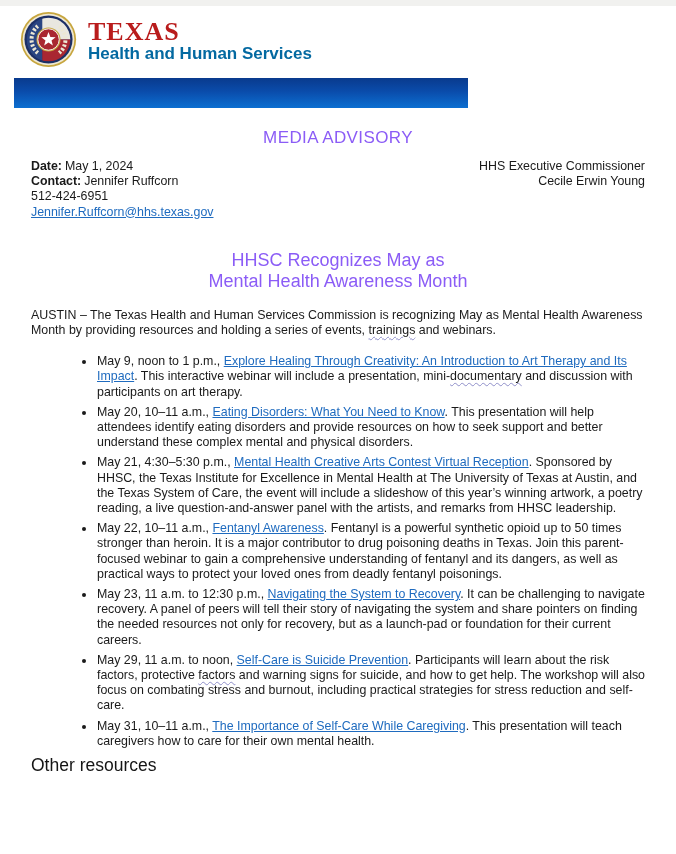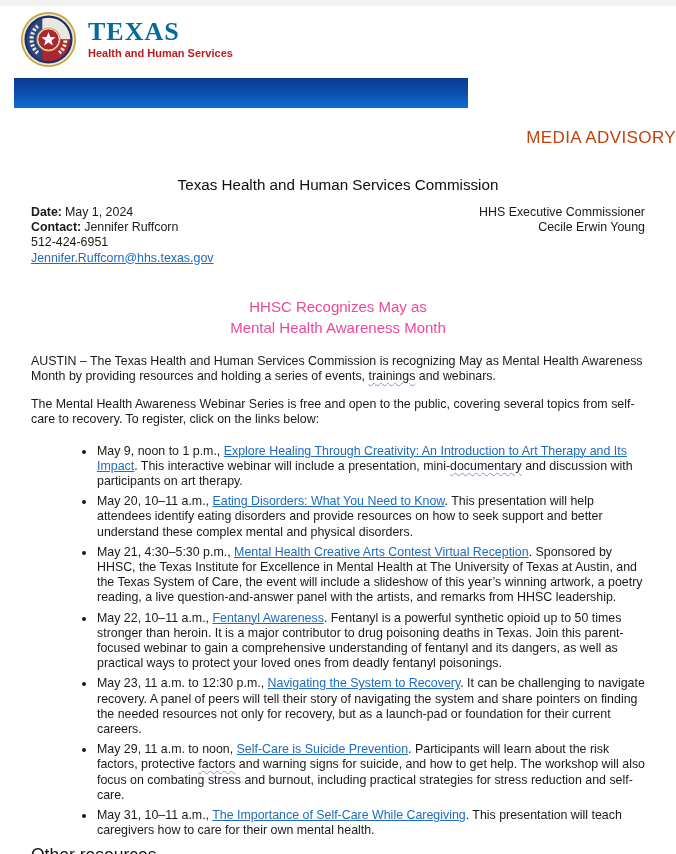--- a/index.html
+++ b/index.html
@@ -14,43 +14,43 @@
   }
   .page { width: 676px; height: 854px; overflow: hidden; background: #fff; }
   .top-strip { height: 6px; background: #f1f1ef; }
 
   
   .logo-row { display: flex; align-items: center; gap: 11px; padding: 5px 0 0 20px; height: 62px; }
   .seal { width: 57px; height: 57px; flex: 0 0 auto; }
   .logo-texas {
     font-family: "Liberation Serif", serif;
     font-size: 26px; line-height: 26px; font-weight: 700;
-    color: #0369a1; letter-spacing: 1px;
+    color: #b91c1c; letter-spacing: 1px;
   }
   .logo-sub {
-    font-size: 11px; line-height: 15px; font-weight: 700;
-    color: #b91c1c; margin-top: 1px;
+    font-size: 17px; line-height: 15px; font-weight: 700;
+    color: #0369a1; margin-top: 1px;
   }
   .blue-bar {
     margin: 10px 0 0 14px; width: 454px; height: 30px;
     background: linear-gradient(180deg, #093a8d 0%, #0a4cab 45%, #0c6fd1 100%);
   }
 
   
-  .kicker { margin-top: 20px; text-align: right; font-size: 17px; line-height: 20px; color: #c2410c; letter-spacing: .4px; }
+  .kicker { margin-top: 20px; text-align: center; font-size: 17px; line-height: 20px; color: #8b5cf6; letter-spacing: .4px; }
   .org-line { margin-top: 28px; text-align: center; font-size: 15.2px; line-height: 18px; color: #0d0d0d; }
 
   
   .contact-row { display: flex; justify-content: space-between; padding: 11px 31px 0 31px; }
   .contact-left div, .contact-right div { line-height: 15.2px; }
   .contact-right { text-align: right; }
   .lbl { font-weight: 700; margin-right: 3px; }
 
   
-  .headline { margin-top: 30px; margin-bottom: 16px; text-align: center; font-size: 15px; line-height: 21px; color: #ec4899; }
+  .headline { margin-top: 30px; margin-bottom: 16px; text-align: center; font-size: 18px; line-height: 21px; color: #8b5cf6; }
 
   
   .content { padding: 0 31px; }
   .content p { margin: 0 0 13px 0; }
   ul.events { margin: 16px 0 6px 0; padding: 0 0 0 65px; list-style: disc outside; }
   ul.events li { margin: 0 0 5px 0; padding-left: 1px; }
   .lnk { color: #1f6bbf; cursor: pointer; }
   .sq {
     text-decoration: underline wavy #8f8fc9;
     text-decoration-thickness: 1px; text-underline-offset: 2px;
@@ -88,21 +88,20 @@
       </svg>
       <div class="logo-text">
         <div class="logo-texas">TEXAS</div>
         <div class="logo-sub">Health and Human Services</div>
       </div>
     </div>
     <div class="blue-bar"></div>
   </header>
 
   <div class="kicker">MEDIA ADVISORY</div>
-  <div class="org-line">Texas Health and Human Services Commission</div>
 
   <div class="contact-row">
     <div class="contact-left">
       <div><span class="lbl">Date:</span><span>May 1, 2024</span></div>
       <div><span class="lbl">Contact:</span><span>Jennifer Ruffcorn</span></div>
       <div>512-424-6951</div>
       <div><a class="lnk" href="#">Jennifer.Ruffcorn@hhs.texas.gov</a></div>
     </div>
     <div class="contact-right">
       <div>HHS Executive Commissioner</div>
@@ -110,21 +109,20 @@
     </div>
   </div>
 
   <div class="headline">
     <div>HHSC Recognizes May as</div>
     <div>Mental Health Awareness Month</div>
   </div>
 
   <div class="content">
     <p><span>AUSTIN – The Texas Health and Human Services Commission is recognizing May as Mental Health Awareness Month by providing resources and holding a series of events, </span><span class="sq">trainings</span><span> and webinars.</span></p>
-    <p><span>The Mental Health Awareness Webinar Series is free and open to the public, covering several topics from self-care to recovery. To register, click on the links below:</span></p>
 
     <ul class="events" id="events">
         <li><span>May 9, noon to 1 p.m., </span><a href="#" class="lnk">Explore Healing Through Creativity: An Introduction to Art Therapy and Its Impact</a><span>. This interactive webinar will include a presentation, mini-</span><span class="sq">documentary</span><span> and discussion with participants on art therapy.</span></li>
         <li><span>May 20, 10–11 a.m., </span><a href="#" class="lnk">Eating Disorders: What You Need to Know</a><span>. This presentation will help attendees identify eating disorders and provide resources on how to seek support and better understand these complex mental and physical disorders.</span></li>
         <li><span>May 21, 4:30–5:30 p.m., </span><a href="#" class="lnk">Mental Health Creative Arts Contest Virtual Reception</a><span>. Sponsored by HHSC, the Texas Institute for Excellence in Mental Health at The University of Texas at Austin, and the Texas System of Care, the event will include a slideshow of this year’s winning artwork, a poetry reading, a live question-and-answer panel with the artists, and remarks from HHSC leadership.</span></li>
         <li><span>May 22, 10–11 a.m., </span><a href="#" class="lnk">Fentanyl Awareness</a><span>. Fentanyl is a powerful synthetic opioid up to 50 times stronger than heroin. It is a major contributor to drug poisoning deaths in Texas. Join this parent-focused webinar to gain a comprehensive understanding of fentanyl and its dangers, as well as practical ways to protect your loved ones from deadly fentanyl poisonings.</span></li>
         <li><span>May 23, 11 a.m. to 12:30 p.m., </span><a href="#" class="lnk">Navigating the System to Recovery</a><span>. It can be challenging to navigate recovery. A panel of peers will tell their story of navigating the system and share pointers on finding the needed resources not only for recovery, but as a launch-pad or foundation for their current careers.</span></li>
         <li><span>May 29, 11 a.m. to noon, </span><a href="#" class="lnk">Self-Care is Suicide Prevention</a><span>. Participants will learn about the risk factors, protective </span><span class="sq">factors</span><span> and warning signs for suicide, and how to get help. The workshop will also focus on combating stress and burnout, including practical strategies for stress reduction and self-care.</span></li>
         <li><span>May 31, 10–11 a.m., </span><a href="#" class="lnk">The Importance of Self-Care While Caregiving</a><span>. This presentation will teach caregivers how to care for their own mental health.</span></li>
       </ul>

